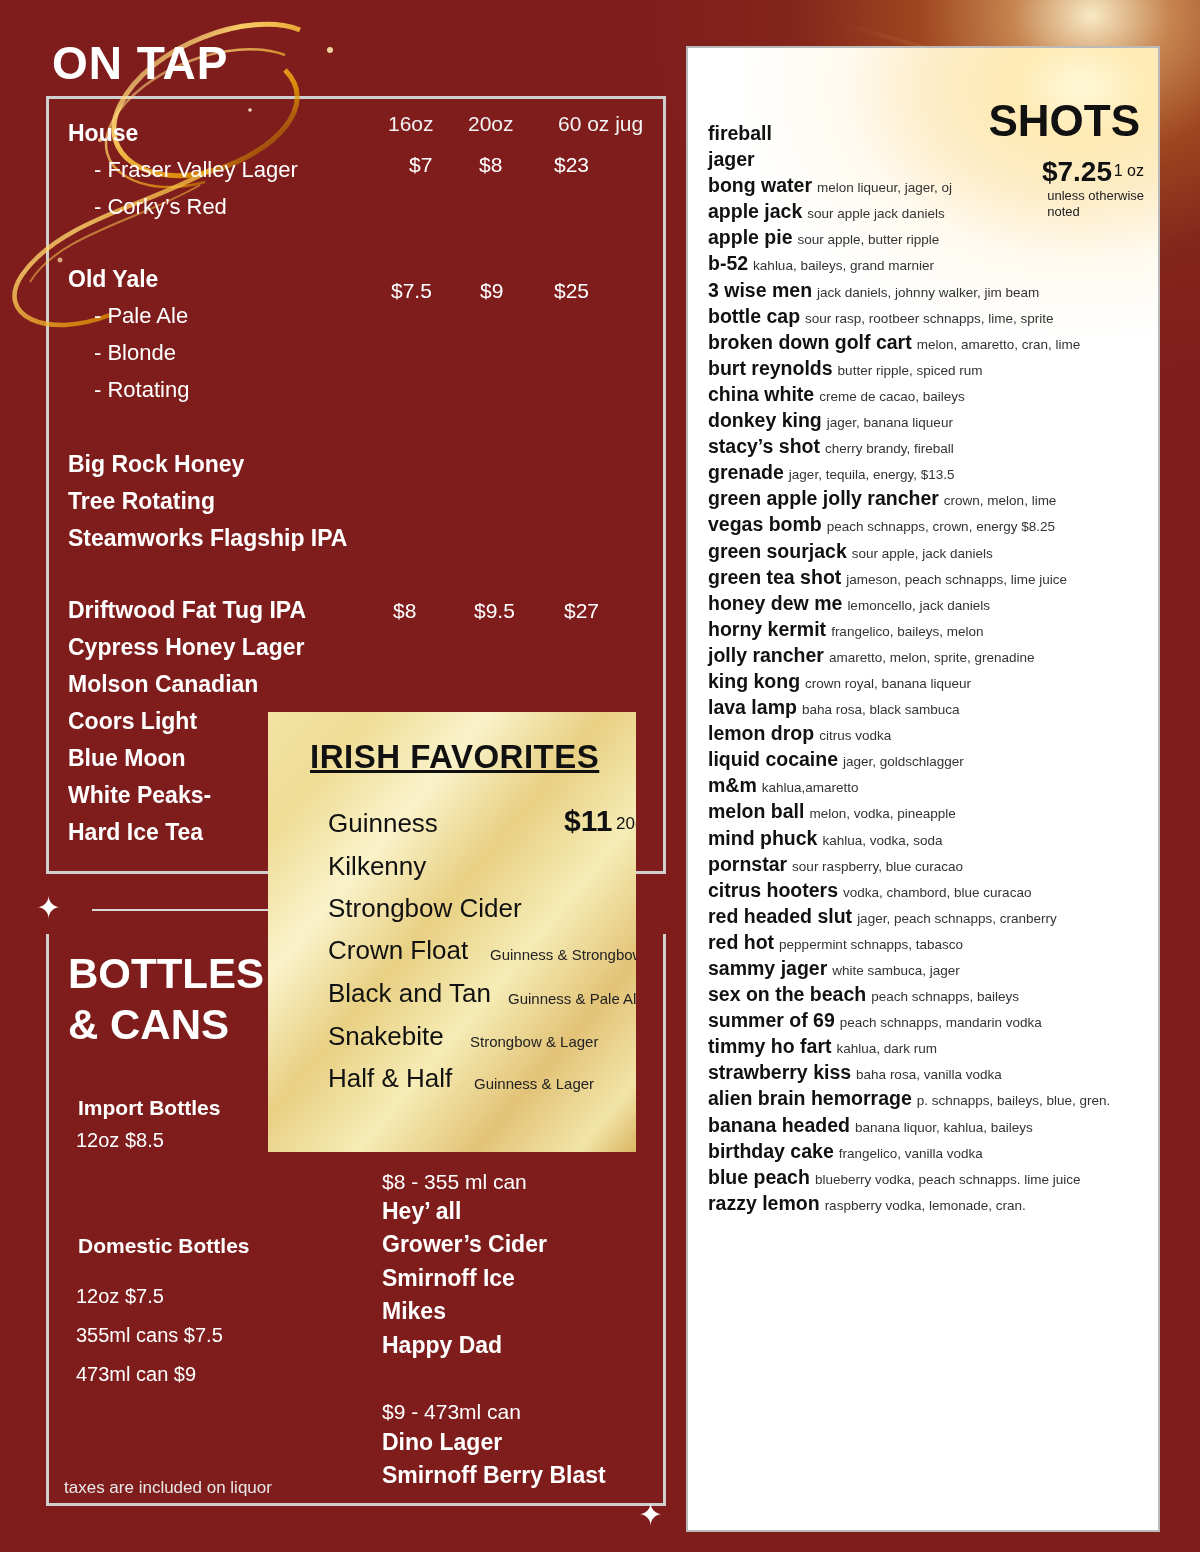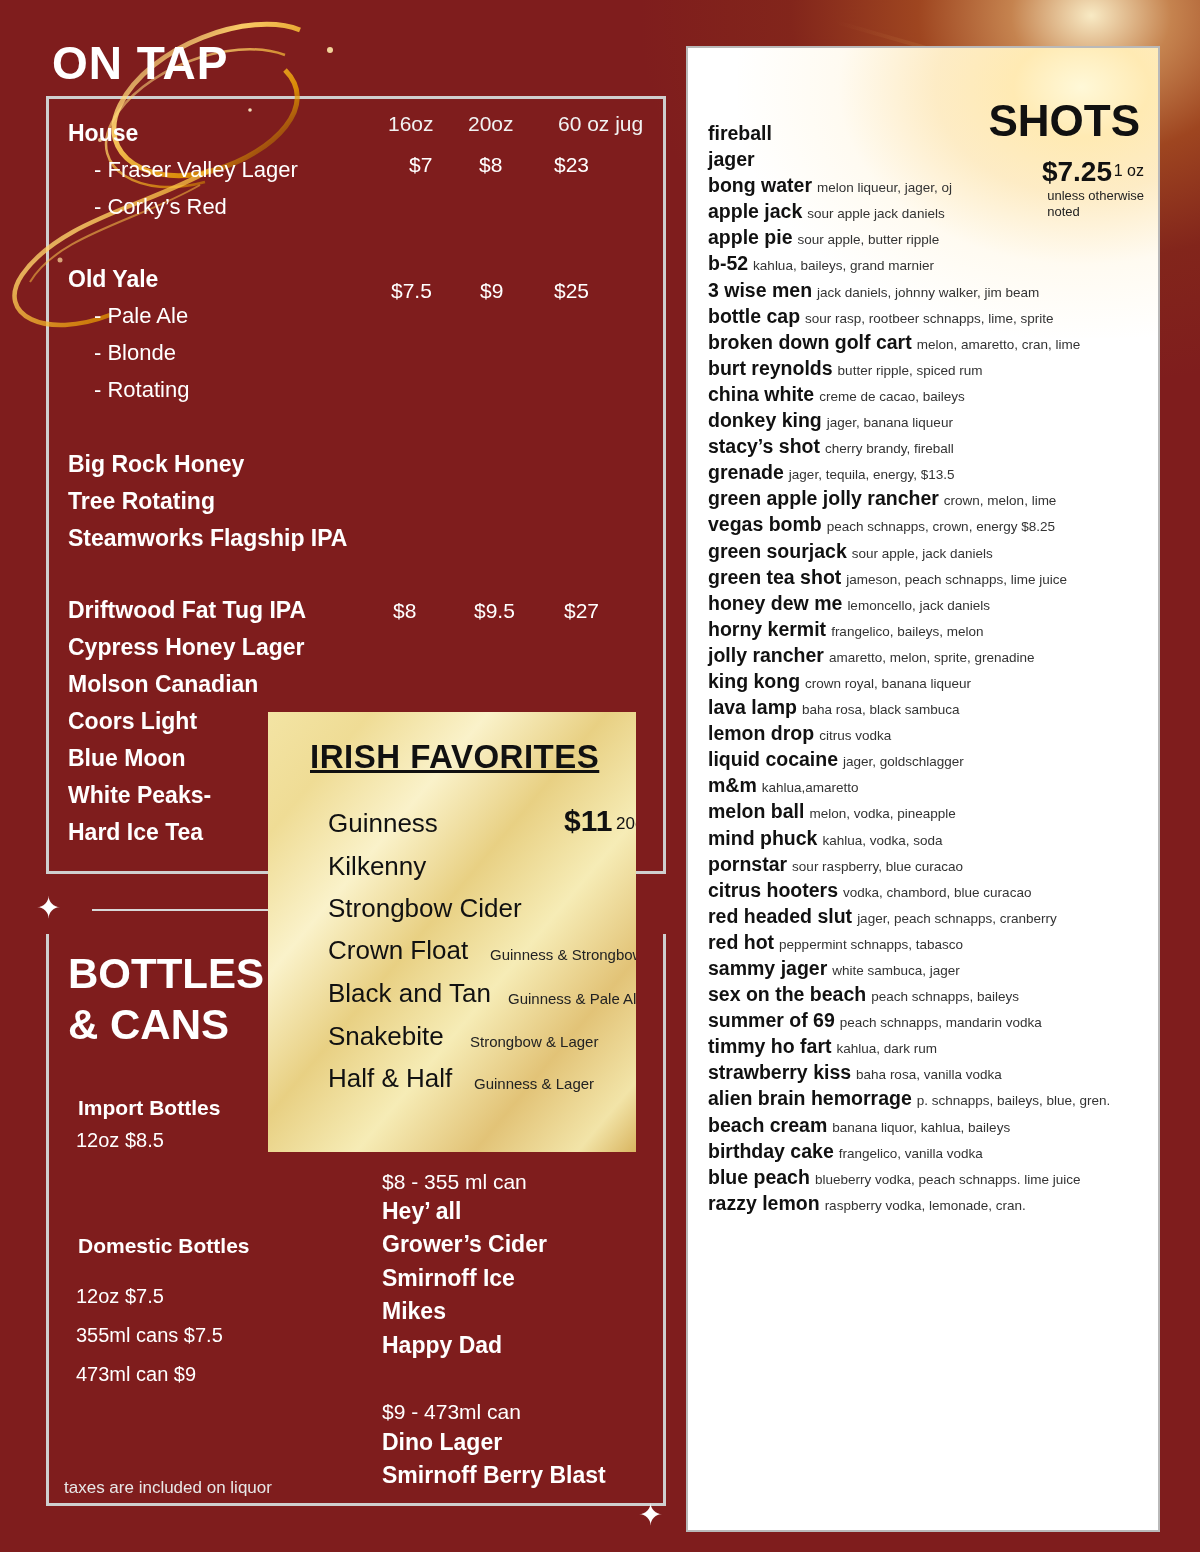--- a/index.html
+++ b/index.html
@@ -442,20 +442,20 @@
       <div class="shot-row"><span class="shot-name">pornstar</span><span class="shot-desc">sour raspberry, blue curacao</span></div>
       <div class="shot-row"><span class="shot-name">citrus hooters</span><span class="shot-desc">vodka, chambord, blue curacao</span></div>
       <div class="shot-row"><span class="shot-name">red headed slut</span><span class="shot-desc">jager, peach schnapps, cranberry</span></div>
       <div class="shot-row"><span class="shot-name">red hot</span><span class="shot-desc">peppermint schnapps, tabasco</span></div>
       <div class="shot-row"><span class="shot-name">sammy jager</span><span class="shot-desc">white sambuca, jager</span></div>
       <div class="shot-row"><span class="shot-name">sex on the beach</span><span class="shot-desc">peach schnapps, baileys</span></div>
       <div class="shot-row"><span class="shot-name">summer of 69</span><span class="shot-desc">peach schnapps, mandarin vodka</span></div>
       <div class="shot-row"><span class="shot-name">timmy ho fart</span><span class="shot-desc">kahlua, dark rum</span></div>
       <div class="shot-row"><span class="shot-name">strawberry kiss</span><span class="shot-desc">baha rosa, vanilla vodka</span></div>
       <div class="shot-row"><span class="shot-name">alien brain hemorrage</span><span class="shot-desc">p. schnapps, baileys, blue, gren.</span></div>
-      <div class="shot-row"><span class="shot-name">beach cream</span><span class="shot-desc">banana liquor, kahlua, baileys</span></div>
+      <div class="shot-row"><span class="shot-name">banana headed</span><span class="shot-desc">banana liquor, kahlua, baileys</span></div>
       <div class="shot-row"><span class="shot-name">birthday cake</span><span class="shot-desc">frangelico, vanilla vodka</span></div>
       <div class="shot-row"><span class="shot-name">blue peach</span><span class="shot-desc">blueberry vodka, peach schnapps. lime juice</span></div>
       <div class="shot-row"><span class="shot-name">razzy lemon</span><span class="shot-desc">raspberry vodka, lemonade, cran.</span></div>
     </div>
   </div>
 
 </div>
 
 </body></html>

